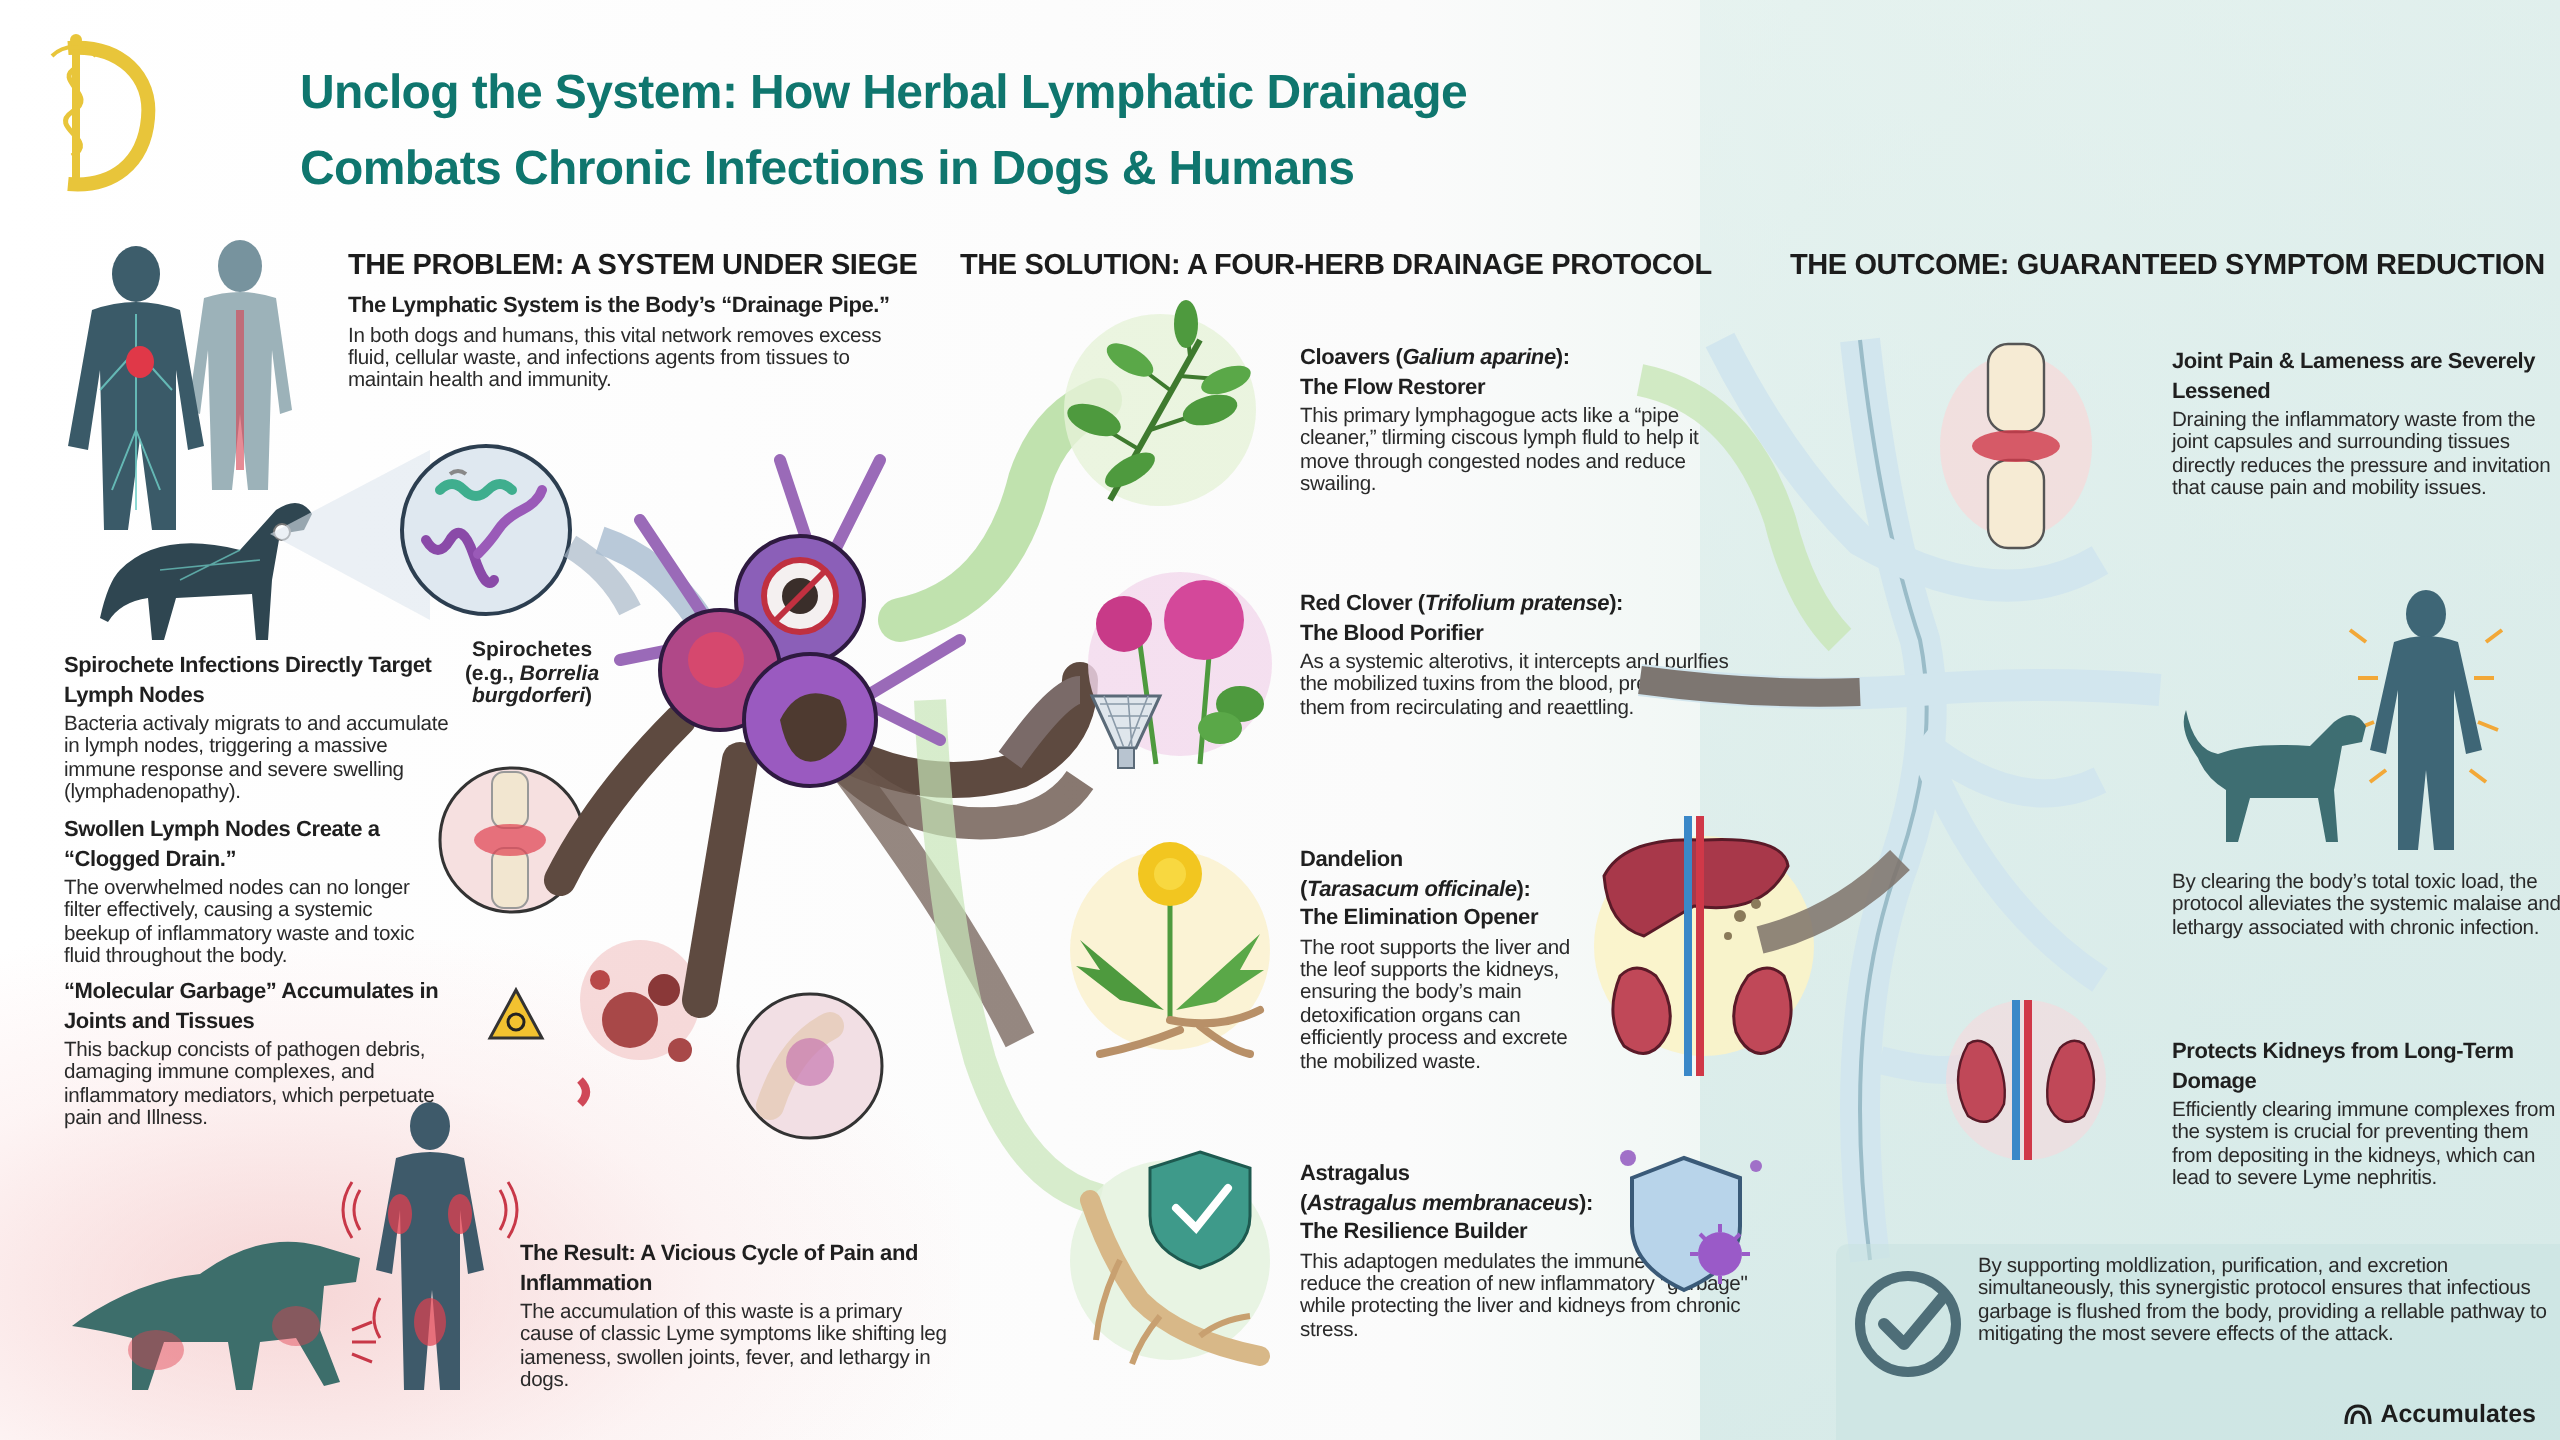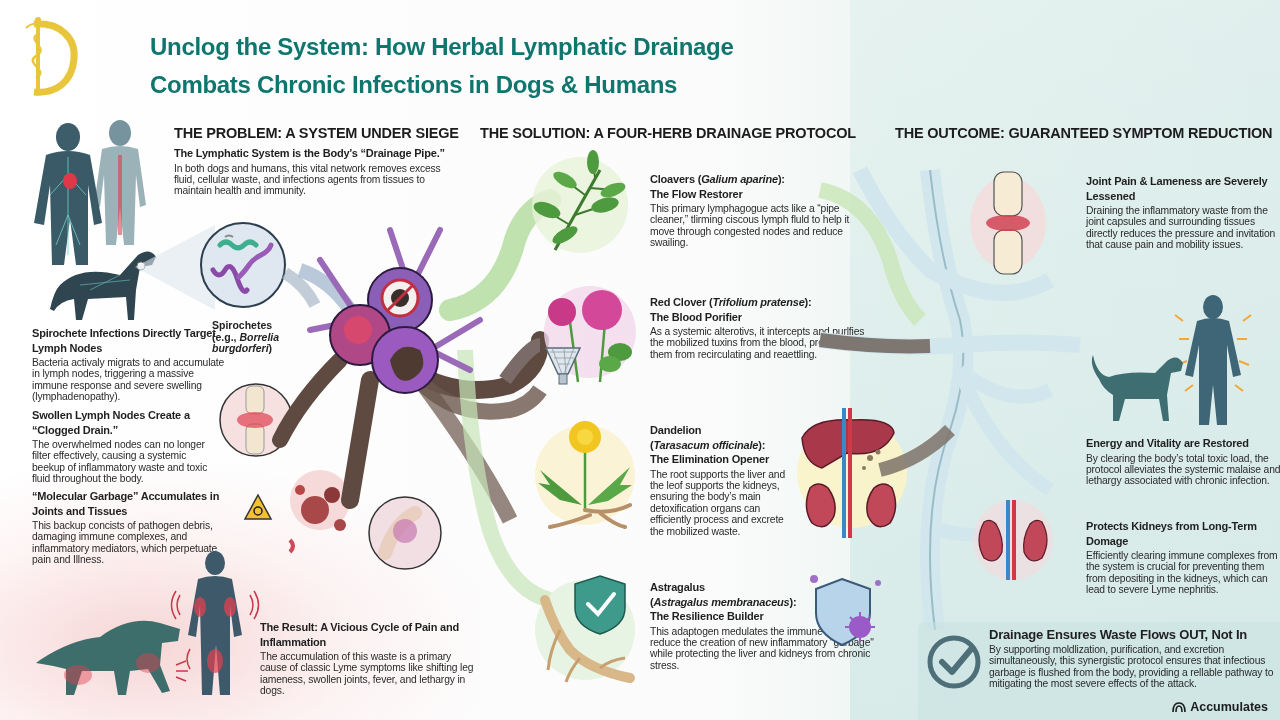--- a/index.html
+++ b/index.html
@@ -40,21 +40,21 @@
   .block { position: absolute; }
   .block h3 {
     font-size: 11px; line-height: 14.5px; font-weight: 700; color: #1f1f1f; margin-bottom: 2px; letter-spacing: -0.2px;
   }
   .block p {
     font-size: 10.3px; line-height: 11.4px; font-weight: 400; color: #2a2a2a; letter-spacing: -0.15px;
   }
   .block h3 i, .block p i { font-style: italic; }
 
   .label-small {
-    position: absolute; font-size: 10.5px; line-height: 11.5px; font-weight: 700; color: #222;
+    position: absolute; font-size: 10.5px; line-height: 11.5px; font-weight: 700; text-align: center; color: #222;
   }
 
   svg { position: absolute; overflow: visible; }
 
   
   .conclusion {
     position: absolute; left: 918px; top: 622px; width: 362px; height: 98px;
     background: rgba(200, 225, 224, 0.55);
     border-top-left-radius: 6px;
   }
@@ -320,21 +320,20 @@
 </div>
 
 <svg style="left:1085px; top:295px;" width="185" height="135" viewBox="0 0 185 135">
   <ellipse cx="128" cy="12" rx="10" ry="12" fill="#3e6676"></ellipse>
   <path d="M112 26 Q128 20 144 26 L156 80 L148 82 L142 50 L142 130 L132 130 L128 90 L124 130 L114 130 L114 50 L108 82 L100 80 Z" fill="#3e6676"></path>
   <path d="M90 20 l8 6 M94 44 l10 0 M92 70 l10 -4 M166 20 l-8 6 M162 44 l-10 0 M164 70 l-10 -4 M100 96 l8 -6 M158 96 l-8 -6" stroke="#f2a838" stroke-width="2"></path>
   <path d="M8 60 Q12 80 24 82 Q40 76 70 78 L82 66 Q92 58 98 68 L96 76 L86 78 L82 100 L84 126 L78 126 L74 104 L40 104 L34 126 L28 126 L28 100 Q18 94 14 84 Q4 70 8 60 Z" fill="#3e6e72"></path>
 </svg>
 
 <div class="block" style="left:1086px; top:436px; width:195px;">
-  <h3>Energy and Vitality are Restored</h3>
   <p>By clearing the body’s total toxic load, the protocol alleviates the systemic malaise and lethargy associated with chronic infection.</p>
 </div>
 
 <svg style="left:968px; top:500px;" width="90" height="80" viewBox="0 0 90 80">
   <circle cx="45" cy="40" r="40" fill="#f6d8dc" opacity="0.6"></circle>
   <rect x="38" y="0" width="4" height="80" fill="#3a88c8"></rect>
   <rect x="44" y="0" width="4" height="80" fill="#d03848"></rect>
   <path d="M16 22 Q6 40 16 58 Q28 66 34 52 Q36 38 28 24 Q22 18 16 22 Z" fill="#c04858" stroke="#5a1a28" stroke-width="1.2"></path>
   <path d="M74 22 Q84 40 74 58 Q62 66 56 52 Q54 38 62 24 Q68 18 74 22 Z" fill="#c04858" stroke="#5a1a28" stroke-width="1.2"></path>
 </svg>
@@ -343,21 +342,20 @@
   <h3>Protects Kidneys from Long-Term Domage</h3>
   <p>Efficiently clearing immune complexes from the system is crucial for preventing them from depositing in the kidneys, which can lead to severe Lyme nephritis.</p>
 </div>
 
 <div class="conclusion">
   <svg style="left:8px; top:12px;" width="56" height="56" viewBox="0 0 56 56">
     <circle cx="28" cy="28" r="24" fill="none" stroke="#4e6e78" stroke-width="5"></circle>
     <path d="M16 28 L26 38 L46 14" stroke="#4e6e78" stroke-width="6" fill="none" stroke-linecap="round" stroke-linejoin="round"></path>
   </svg>
   <div class="block" style="left:71px; top:6px; width:290px;">
-    <h3>Drainage Ensures Waste Flows OUT, Not In</h3>
     <p>By supporting moldlization, purification, and excretion simultaneously, this synergistic protocol ensures that infectious garbage is flushed from the body, providing a rellable pathway to mitigating the most severe effects of the attack.</p>
   </div>
   <div class="notebooklm">
     <svg style="position:static;" width="14" height="12" viewBox="0 0 14 12">
       <path d="M1 11 Q1 2 7 2 Q13 2 13 11 M4 11 Q4 5 7 5 Q10 5 10 11" stroke="#1d1d1d" stroke-width="1.6" fill="none"></path>
     </svg>
     <span>Accumulates</span>
   </div>
 </div>
 

